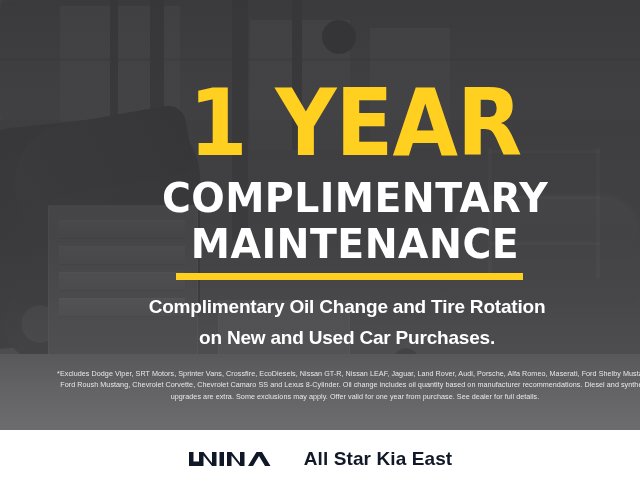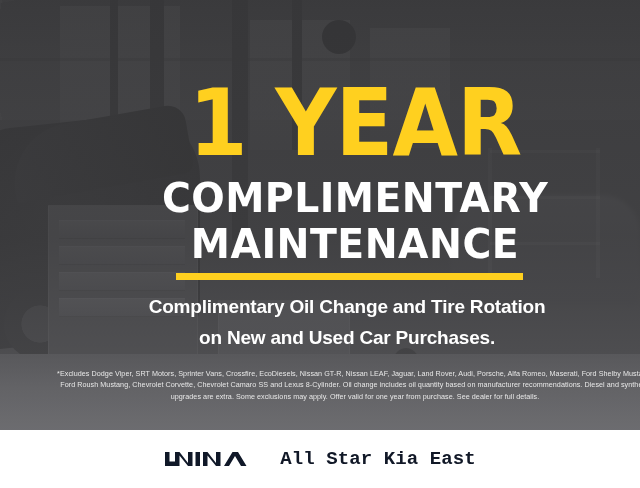--- a/index.html
+++ b/index.html
@@ -203,21 +203,20 @@
     height: 58px;
     background: #ffffff;
     display: flex;
     align-items: center;
     justify-content: center;
   }
   .footer-inner {
     display: flex;
     align-items: center;
     gap: 28px;
-    font-family: Liberation Mono, monospace;
   }
   .kia-logo-svg {
     display: block;
   }
   .dealer-name {
     font-size: 19px;
     font-weight: 600;
     color: #111827;
     letter-spacing: .1px;
     white-space: nowrap;

